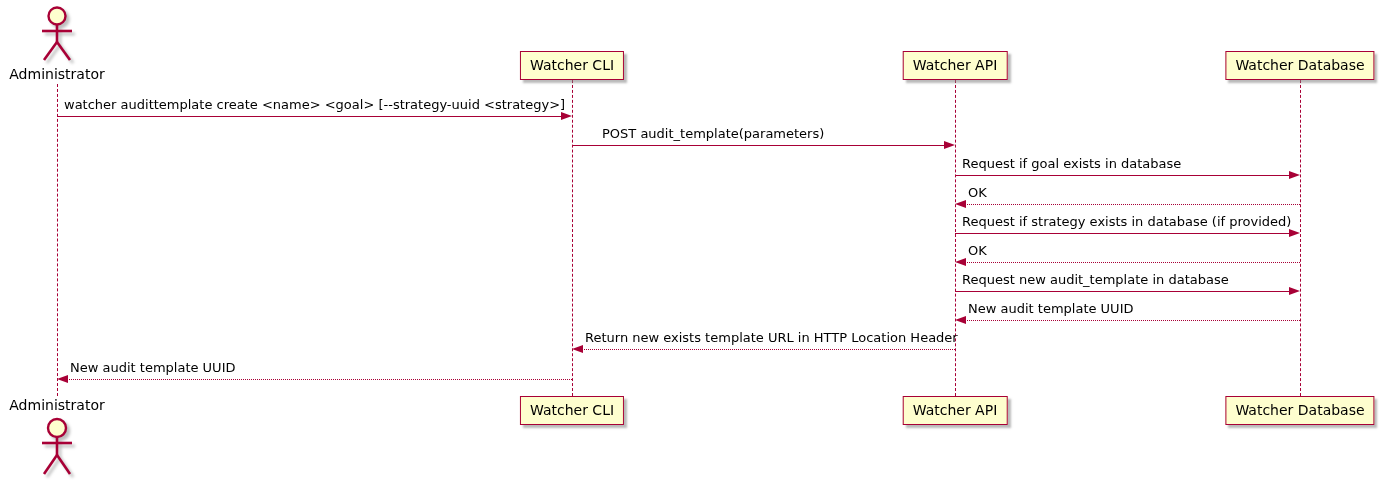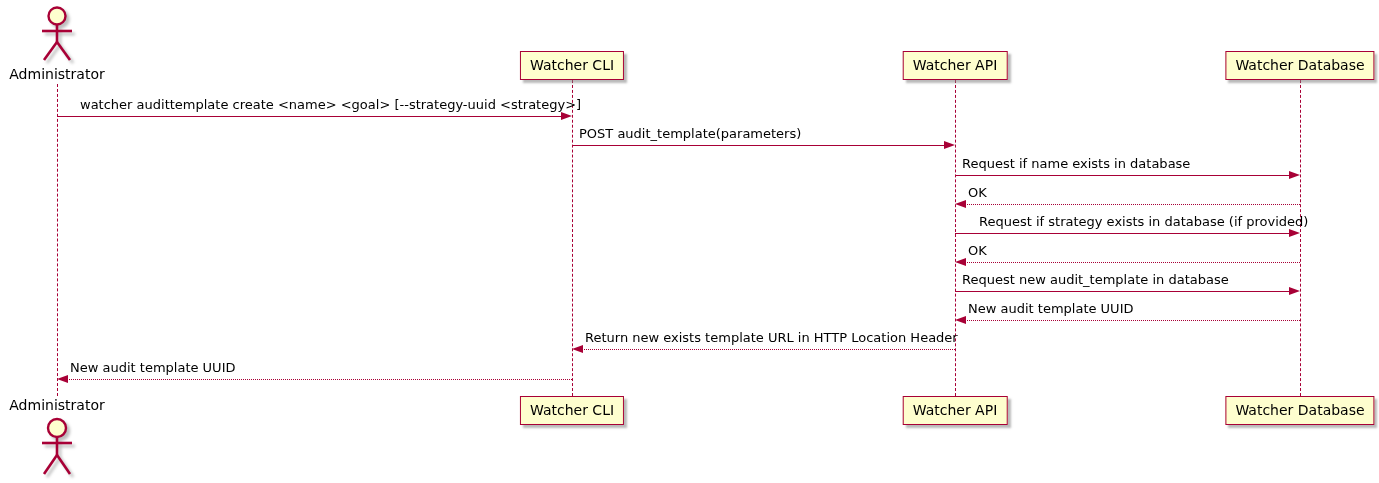--- a/index.html
+++ b/index.html
@@ -94,33 +94,33 @@
       <div class="pbox" style="left: 572px; top: 51px;">Watcher CLI</div>
       <div class="pbox" style="left: 572px; top: 396px;">Watcher CLI</div>
       <div class="pbox" style="left: 955px; top: 51px;">Watcher API</div>
       <div class="pbox" style="left: 955px; top: 396px;">Watcher API</div>
       <div class="pbox" style="left: 1300px; top: 51px;">Watcher Database</div>
       <div class="pbox" style="left: 1300px; top: 396px;">Watcher Database</div>
     </div>
   <div id="messages-layer">
       <div class="mline solid" style="left: 57px; top: 116px; width: 505px;"></div>
       <div class="marrow right" style="left: 561px; top: 112px;"></div>
-      <div class="mlabel" style="left: 80px; top: 97px;">watcher audittemplate create &lt;name&gt; &lt;goal&gt; [--strategy-uuid &lt;strategy&gt;]</div>
+      <div class="mlabel" style="left: 64px; top: 97px;">watcher audittemplate create &lt;name&gt; &lt;goal&gt; [--strategy-uuid &lt;strategy&gt;]</div>
       <div class="mline solid" style="left: 572px; top: 145px; width: 373px;"></div>
       <div class="marrow right" style="left: 944px; top: 141px;"></div>
-      <div class="mlabel" style="left: 579px; top: 126px;">POST audit_template(parameters)</div>
+      <div class="mlabel" style="left: 602px; top: 126px;">POST audit_template(parameters)</div>
       <div class="mline solid" style="left: 955px; top: 175px; width: 335px;"></div>
       <div class="marrow right" style="left: 1289px; top: 171px;"></div>
-      <div class="mlabel" style="left: 962px; top: 156px;">Request if name exists in database</div>
+      <div class="mlabel" style="left: 962px; top: 156px;">Request if goal exists in database</div>
       <div class="mline dotted" style="left: 965px; top: 204px; width: 335px;"></div>
       <div class="marrow left" style="left: 955px; top: 200px;"></div>
       <div class="mlabel" style="left: 968px; top: 185px;">OK</div>
       <div class="mline solid" style="left: 955px; top: 233px; width: 335px;"></div>
       <div class="marrow right" style="left: 1289px; top: 229px;"></div>
-      <div class="mlabel" style="left: 962px; top: 214px; margin-left: 17px;">Request if strategy exists in database (if provided)</div>
+      <div class="mlabel" style="left: 962px; top: 214px;">Request if strategy exists in database (if provided)</div>
       <div class="mline dotted" style="left: 965px; top: 262px; width: 335px;"></div>
       <div class="marrow left" style="left: 955px; top: 258px;"></div>
       <div class="mlabel" style="left: 968px; top: 243px;">OK</div>
       <div class="mline solid" style="left: 955px; top: 291px; width: 335px;"></div>
       <div class="marrow right" style="left: 1289px; top: 287px;"></div>
       <div class="mlabel" style="left: 962px; top: 272px;">Request new audit_template in database</div>
       <div class="mline dotted" style="left: 965px; top: 320px; width: 335px;"></div>
       <div class="marrow left" style="left: 955px; top: 316px;"></div>
       <div class="mlabel" style="left: 968px; top: 301px;">New audit template UUID</div>
       <div class="mline dotted" style="left: 582px; top: 349px; width: 373px;"></div>

